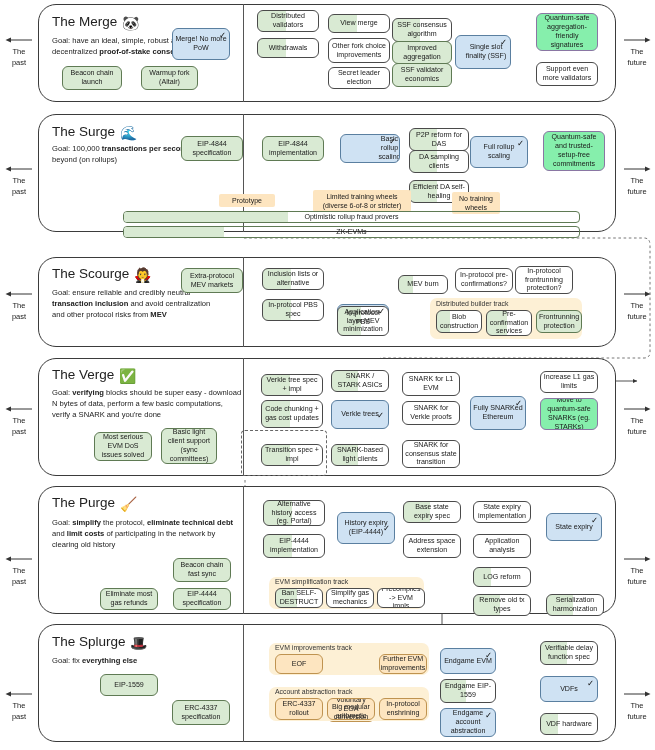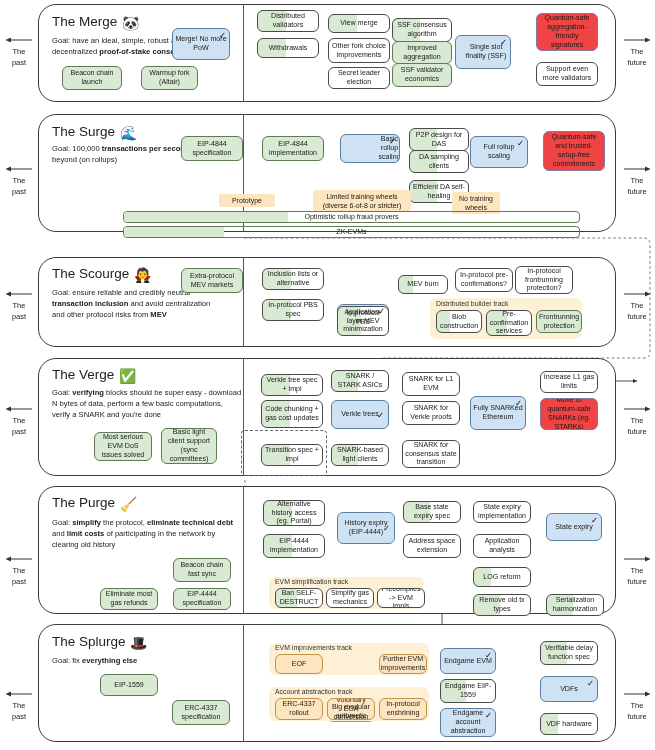--- a/index.html
+++ b/index.html
@@ -52,21 +52,21 @@
     display:flex; align-items:center; justify-content:center;
     text-align:center;
     font-size:7.1px;
     line-height:1.26;
     padding:1px 2px;
     background:#fff;
     overflow:hidden;
   }
   .node.green  { background:#d9ead3; border-color:#5f7a54; }
   .node.blue   { background:#cfe2f3; border-color:#5a7fa0; }
-  .node.purple { background:#ef4444; border-color:#8a76a3; }
+  .node.purple { background:#86efac; border-color:#8a76a3; }
   .node.orange { background:#fde5c0; border-color:#bf9350; }
   .node.white  { background:#ffffff; border-color:#4a4a4a; }
   
   .node.halfgreen {
     background: linear-gradient(to right, #d9ead3 0 46%, #ffffff 46% 100%);
     border-color:#4a4a4a;
   }
   .node.qgreen {
     background: linear-gradient(to right, #d9ead3 0 30%, #ffffff 30% 100%);
     border-color:#4a4a4a;
@@ -392,21 +392,21 @@
     </div>
   <div class="node green" style="left:262px; top:136px; width:62px; height:25px;">
       <span class="txt">EIP-4844 implementation</span>
     </div>
   <div class="node blue" style="left:340px; top:134px; width:60px; height:29px;padding-left:41px;">
       <span class="txt">Basic rollup scaling</span>
       <span class="check">✓</span>
     </div>
 
   <div class="node halfgreen" style="left:409px; top:128px; width:60px; height:23px;">
-      <span class="txt">P2P design for DAS</span>
+      <span class="txt">P2P reform for DAS</span>
     </div>
   <div class="node halfgreen" style="left:409px; top:150px; width:60px; height:23px;">
       <span class="txt">DA sampling clients</span>
     </div>
   <div class="node halfgreen" style="left:409px; top:180px; width:60px; height:23px;">
       <span class="txt">Efficient DA self-healing</span>
     </div>
 
   <div class="node blue" style="left:470px; top:136px; width:58px; height:32px;">
       <span class="txt">Full rollup scaling</span>

